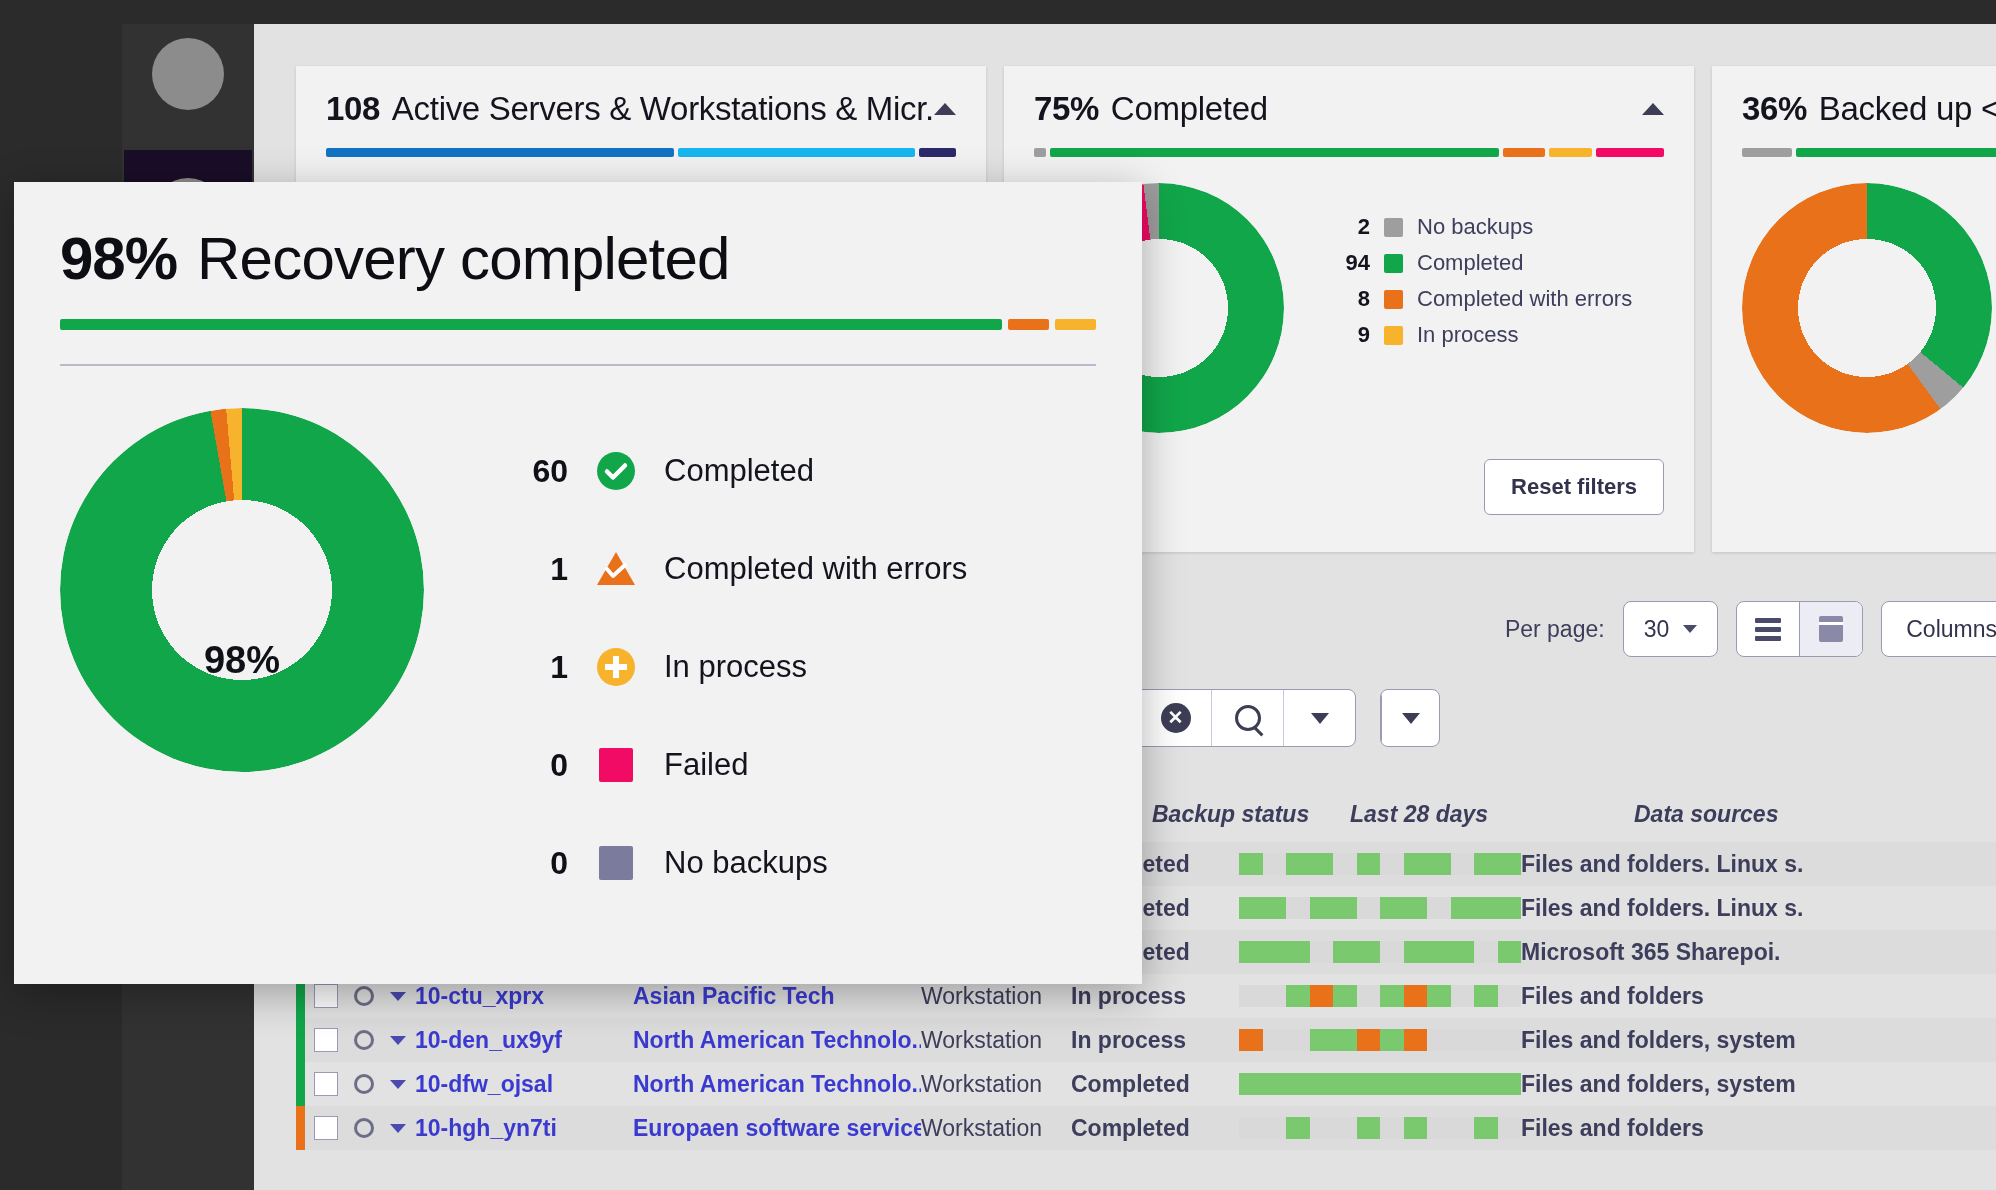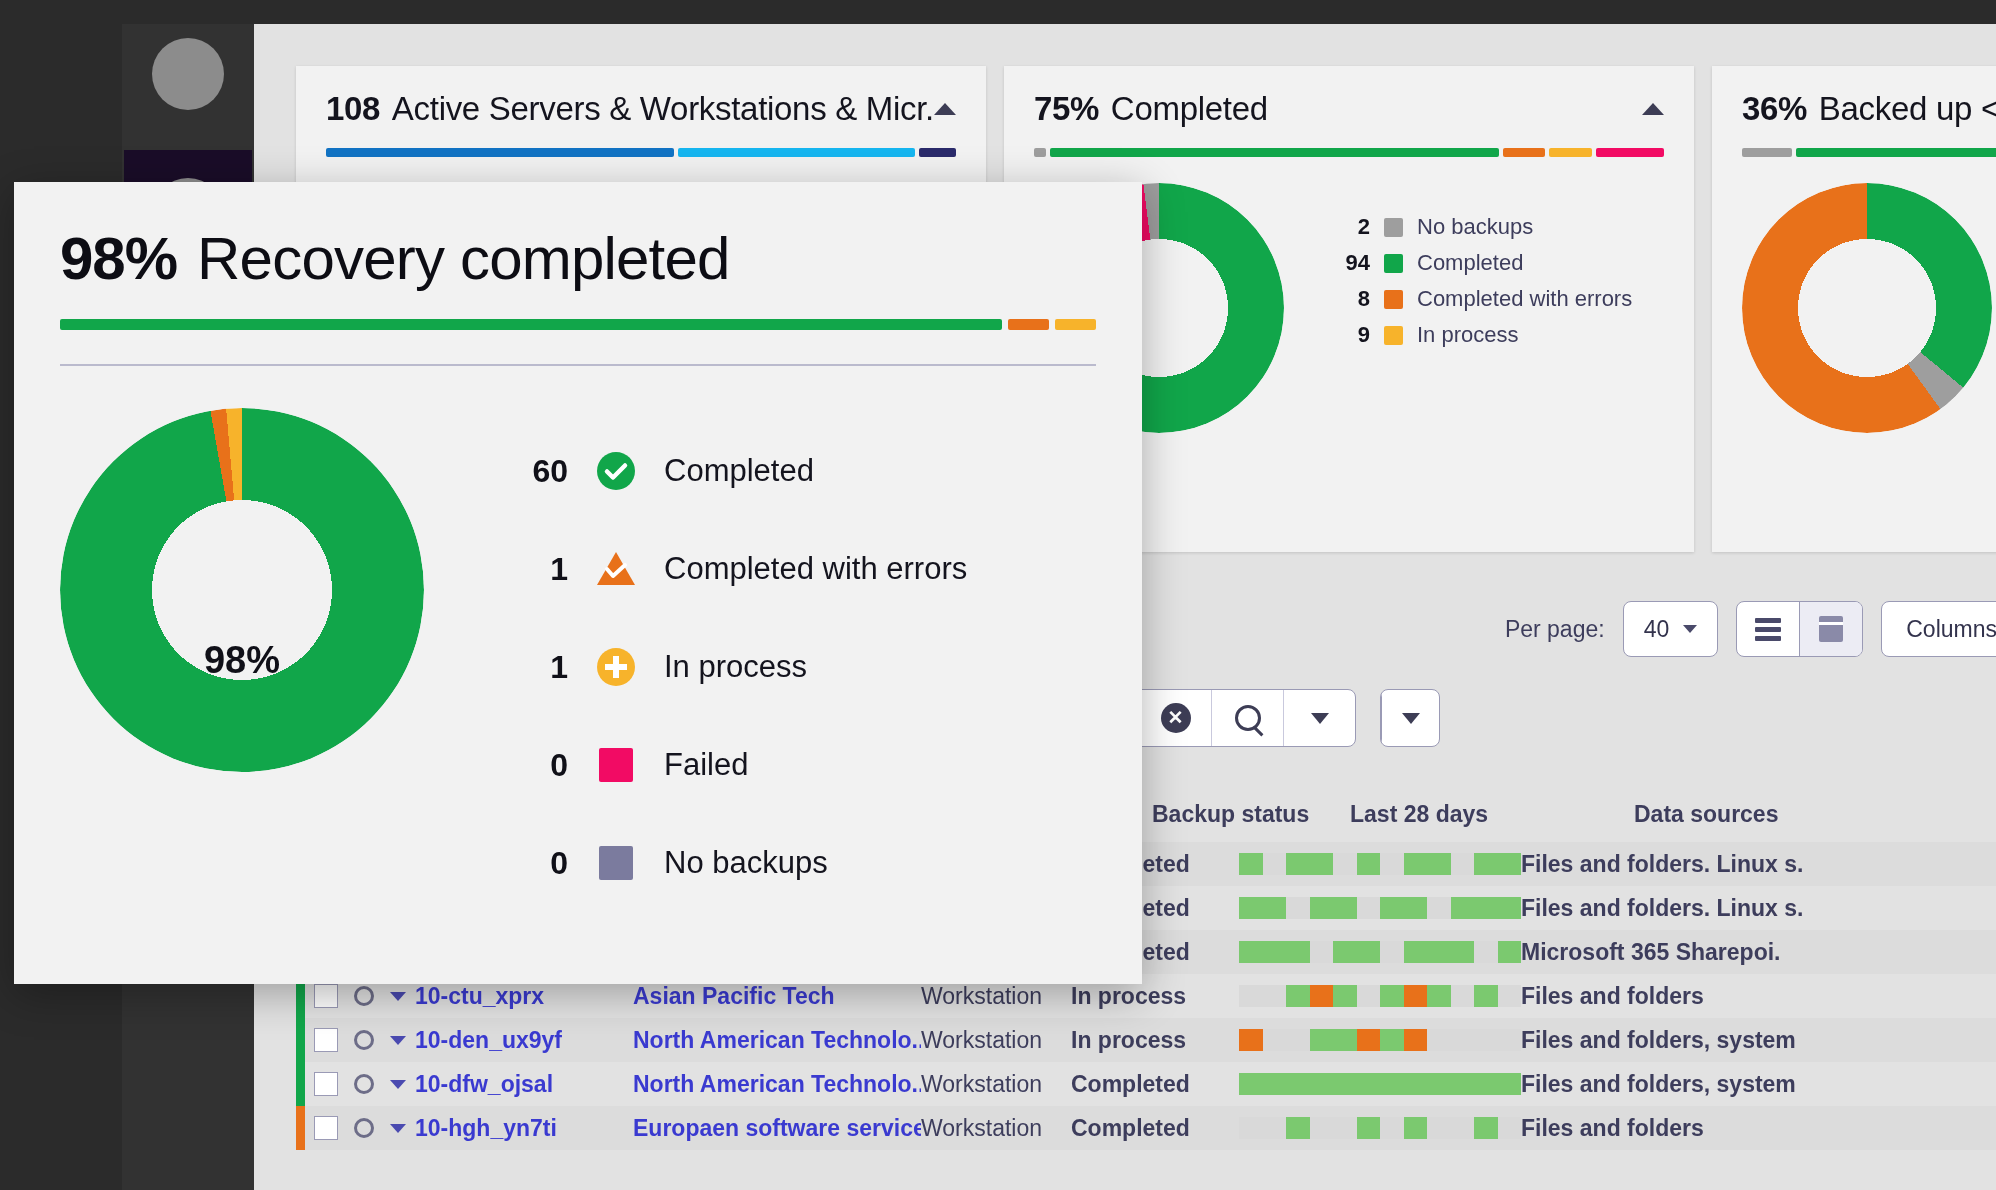--- a/index.html
+++ b/index.html
@@ -127,21 +127,21 @@
   .mag { width:26px;height:26px;border:3px solid #3d3d55;border-radius:50%;position:relative; }
   .mag::after { content:""; position:absolute; width:3px;height:11px;background:#3d3d55;right:-2px;bottom:-9px;transform:rotate(-45deg); }
   .caret-dn { width:0;height:0;border-left:9px solid transparent;border-right:9px solid transparent;border-top:11px solid #3d3d55; }
   .filter-group { display:flex; border:1px solid #9a9ab5; border-radius:8px; overflow:hidden; background:#fff; height:58px; }
   .filter-main { display:flex; align-items:center; padding:0 26px; font-size:23px; font-weight:700; color:#33334d; white-space:nowrap; }
   .filter-caret { width:58px; display:flex; align-items:center; justify-content:center; border-left:1px solid #9a9ab5; }
 
   
   .table { position:absolute; left:296px; top:786px; width:1742px; }
   .th-row { display:flex; align-items:center; height:56px; padding-left:856px; }
-  .th { font-size:23px; font-weight:700; color:#3d3d5c; white-space:nowrap; }
+  .th { font-size:23px; font-weight:700; color:#3d3d5c; white-space:nowrap;font-style:italic; }
   .tr {
     display:flex; align-items:center; height:44px;
     font-size:23px; color:#3d3d5c; white-space:nowrap;
   }
   .tr.alt { background:#dcdcdc; }
   .tr.plain { background:transparent; }
   .cell-flag { width:9px; height:44px; flex:none; }
   .cell-check { width:42px; display:flex; justify-content:center; flex:none; }
   .chkbox { width:24px;height:24px;background:#fff;border:1px solid #9a9ab5; }
   .cell-gear { width:34px; display:flex; justify-content:center; flex:none; }
@@ -241,41 +241,44 @@
               <span class="legend-sm-chip" style="background:#e8711a"></span>
               <span class="legend-sm-label">Completed with errors</span>
             </div>
             <div class="legend-sm-row">
               <span class="legend-sm-num">9</span>
               <span class="legend-sm-chip" style="background:#f7b32b"></span>
               <span class="legend-sm-label">In process</span>
             </div>
           </div>
       </div>
+      <div class="reset-wrap">
+        <button class="btn-outline">Reset filters</button>
+      </div>
     </div>
 
     <div class="card card-c">
       <div class="card-head">
         <span class="card-pct">36%</span>
         <span class="card-title">Backed up &lt;</span>
       </div>
       <div class="card-bar">
           <span style="background: rgb(158, 158, 158); flex: 8 1 0%;"></span>
           <span style="background: rgb(17, 166, 74); flex: 92 1 0%;"></span>
         </div>
       <div class="cardb-body">
         <div class="cardb-donut" style="width: 250px; height: 250px; border-radius: 50%; background: conic-gradient(rgb(17, 166, 74) 0%, rgb(17, 166, 74) 36%, rgb(158, 158, 158) 36%, rgb(158, 158, 158) 40%, rgb(232, 113, 26) 40%, rgb(232, 113, 26) 100%); mask: radial-gradient(circle, transparent 69px, rgb(0, 0, 0) 69px);"></div>
       </div>
     </div>
   </div>
 
   <div class="toolbar">
     <span class="perpage-label">Per page:</span>
     <div class="select-box">
-      <span>40</span>
+      <span>30</span>
       <span class="chev"></span>
     </div>
     <div class="seg-group">
       <div class="seg-btn">
         <span class="icon-lines">
             <i></i>
             <i></i>
             <i></i>
           </span>
       </div>

